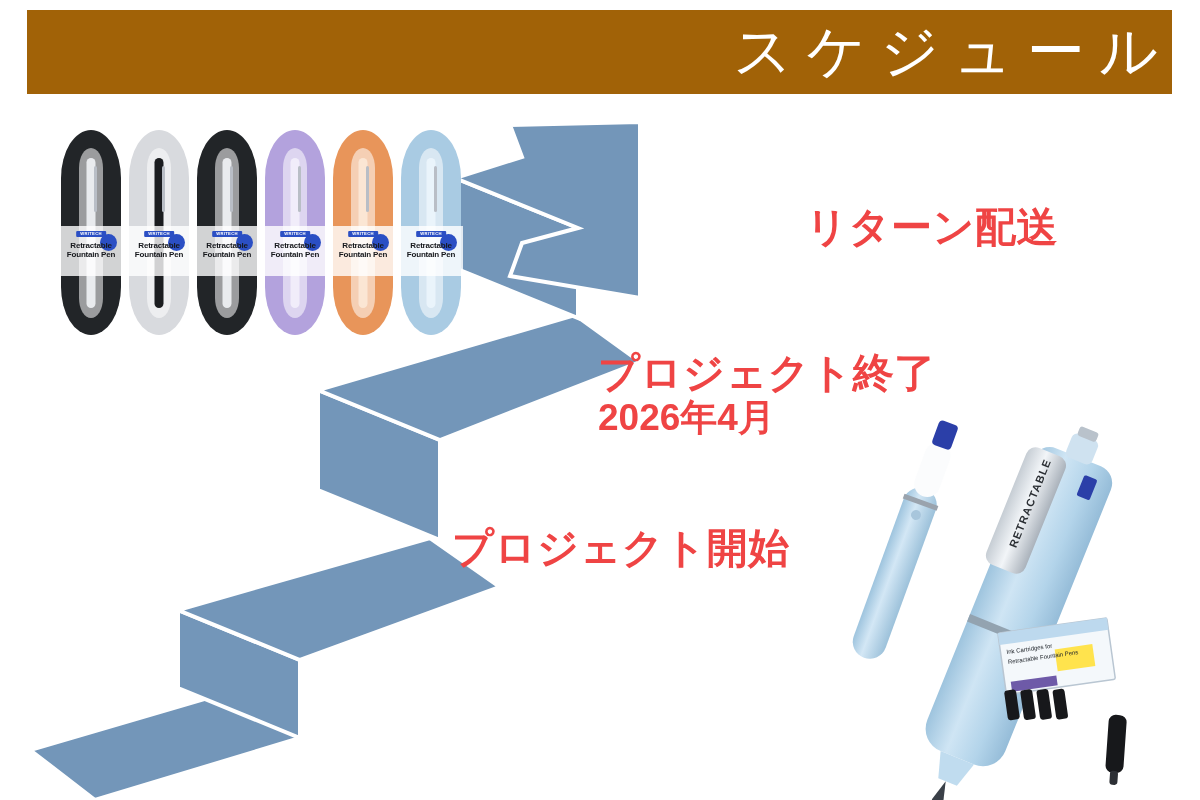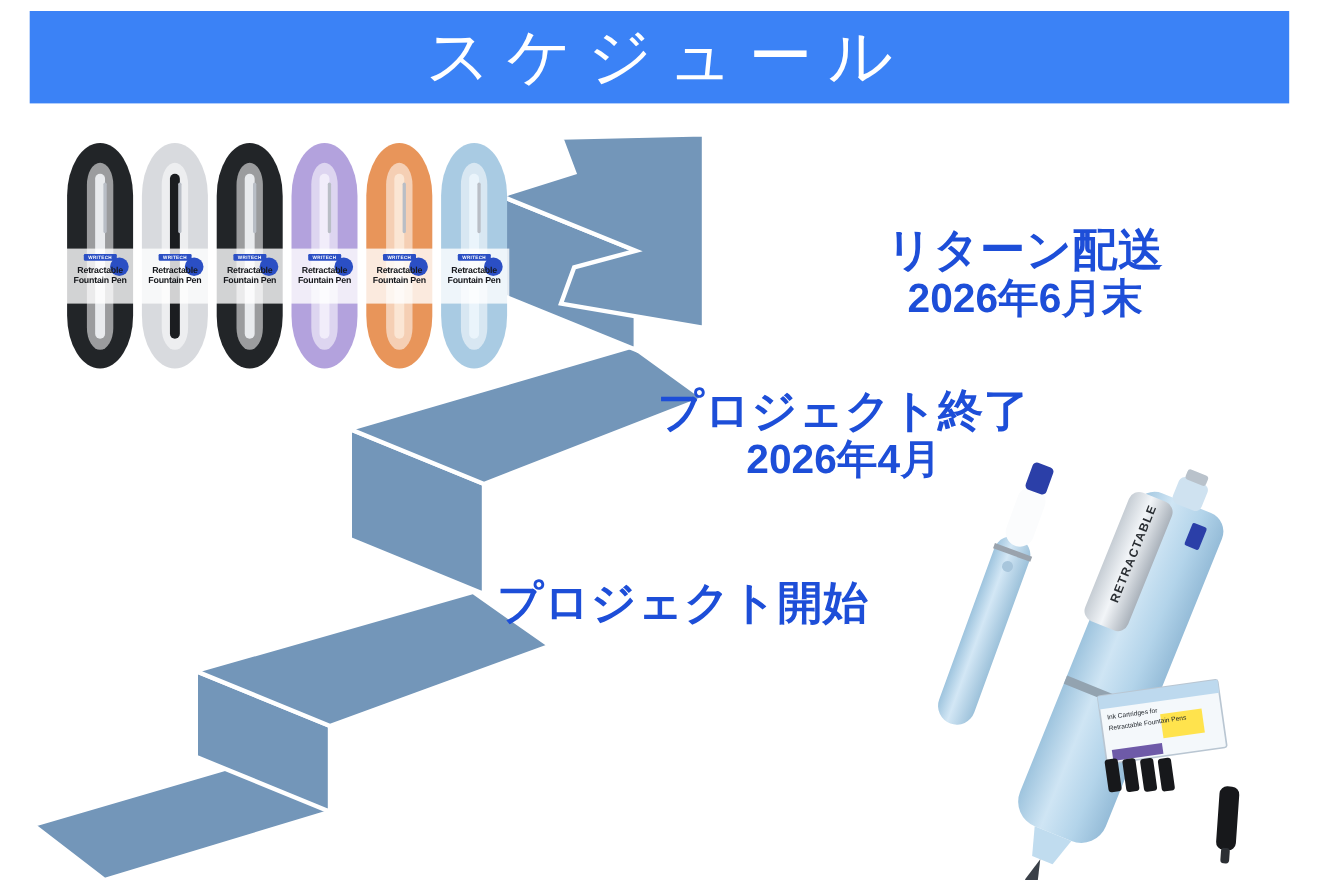--- a/index.html
+++ b/index.html
@@ -18,24 +18,24 @@
     overflow: hidden;
   }
 
   
   #title-banner {
     position: absolute;
     left: 27px;
     top: 10px;
     width: 1145px;
     height: 84px;
-    background: #3b82f6;
+    background: #a16207;
     display: flex;
     align-items: center;
-    justify-content: center;
+    justify-content: flex-end;
   }
   #title-text {
     color: #ffffff;
     font-family: "Liberation Serif", "DejaVu Serif", serif;
     font-size: 58px;
     letter-spacing: 14px;
     font-weight: 400;
     line-height: 1;
     text-indent: 14px;
     white-space: nowrap;
@@ -46,22 +46,21 @@
     position: absolute;
     left: 0;
     top: 100px;
     width: 860px;
     height: 700px;
   }
 
   
   .milestone {
     position: absolute;
-    color: #1d4ed8;
-    text-align: center;
+    color: #ef4444;
     line-height: 1.06;
     white-space: nowrap;
   }
   .ms-title {
     font-family: "Liberation Serif", "DejaVu Serif", serif;
     font-weight: 700;
     font-size: 41px;
     letter-spacing: 0.5px;
     display: block;
   }
@@ -215,21 +214,20 @@
     <span class="ms-title">プロジェクト開始</span>
   </div>
 
   <div class="milestone" id="milestone-2">
     <span class="ms-title">プロジェクト終了</span>
     <span class="ms-date">2026年4月</span>
   </div>
 
   <div class="milestone" id="milestone-3">
     <span class="ms-title">リターン配送</span>
-    <span class="ms-date">2026年6月末</span>
   </div>
 
   <div id="pen-pack-row">
       <div class="pen-pack">
         <div class="pack-shell" style="background: rgb(34, 37, 40);"></div>
         <div class="pack-window"></div>
         <div class="pack-pen" style="background: rgb(233, 235, 238);"></div>
         <div class="pack-clip"></div>
         <div class="pack-band"></div>
         <div class="pack-dot"></div>

